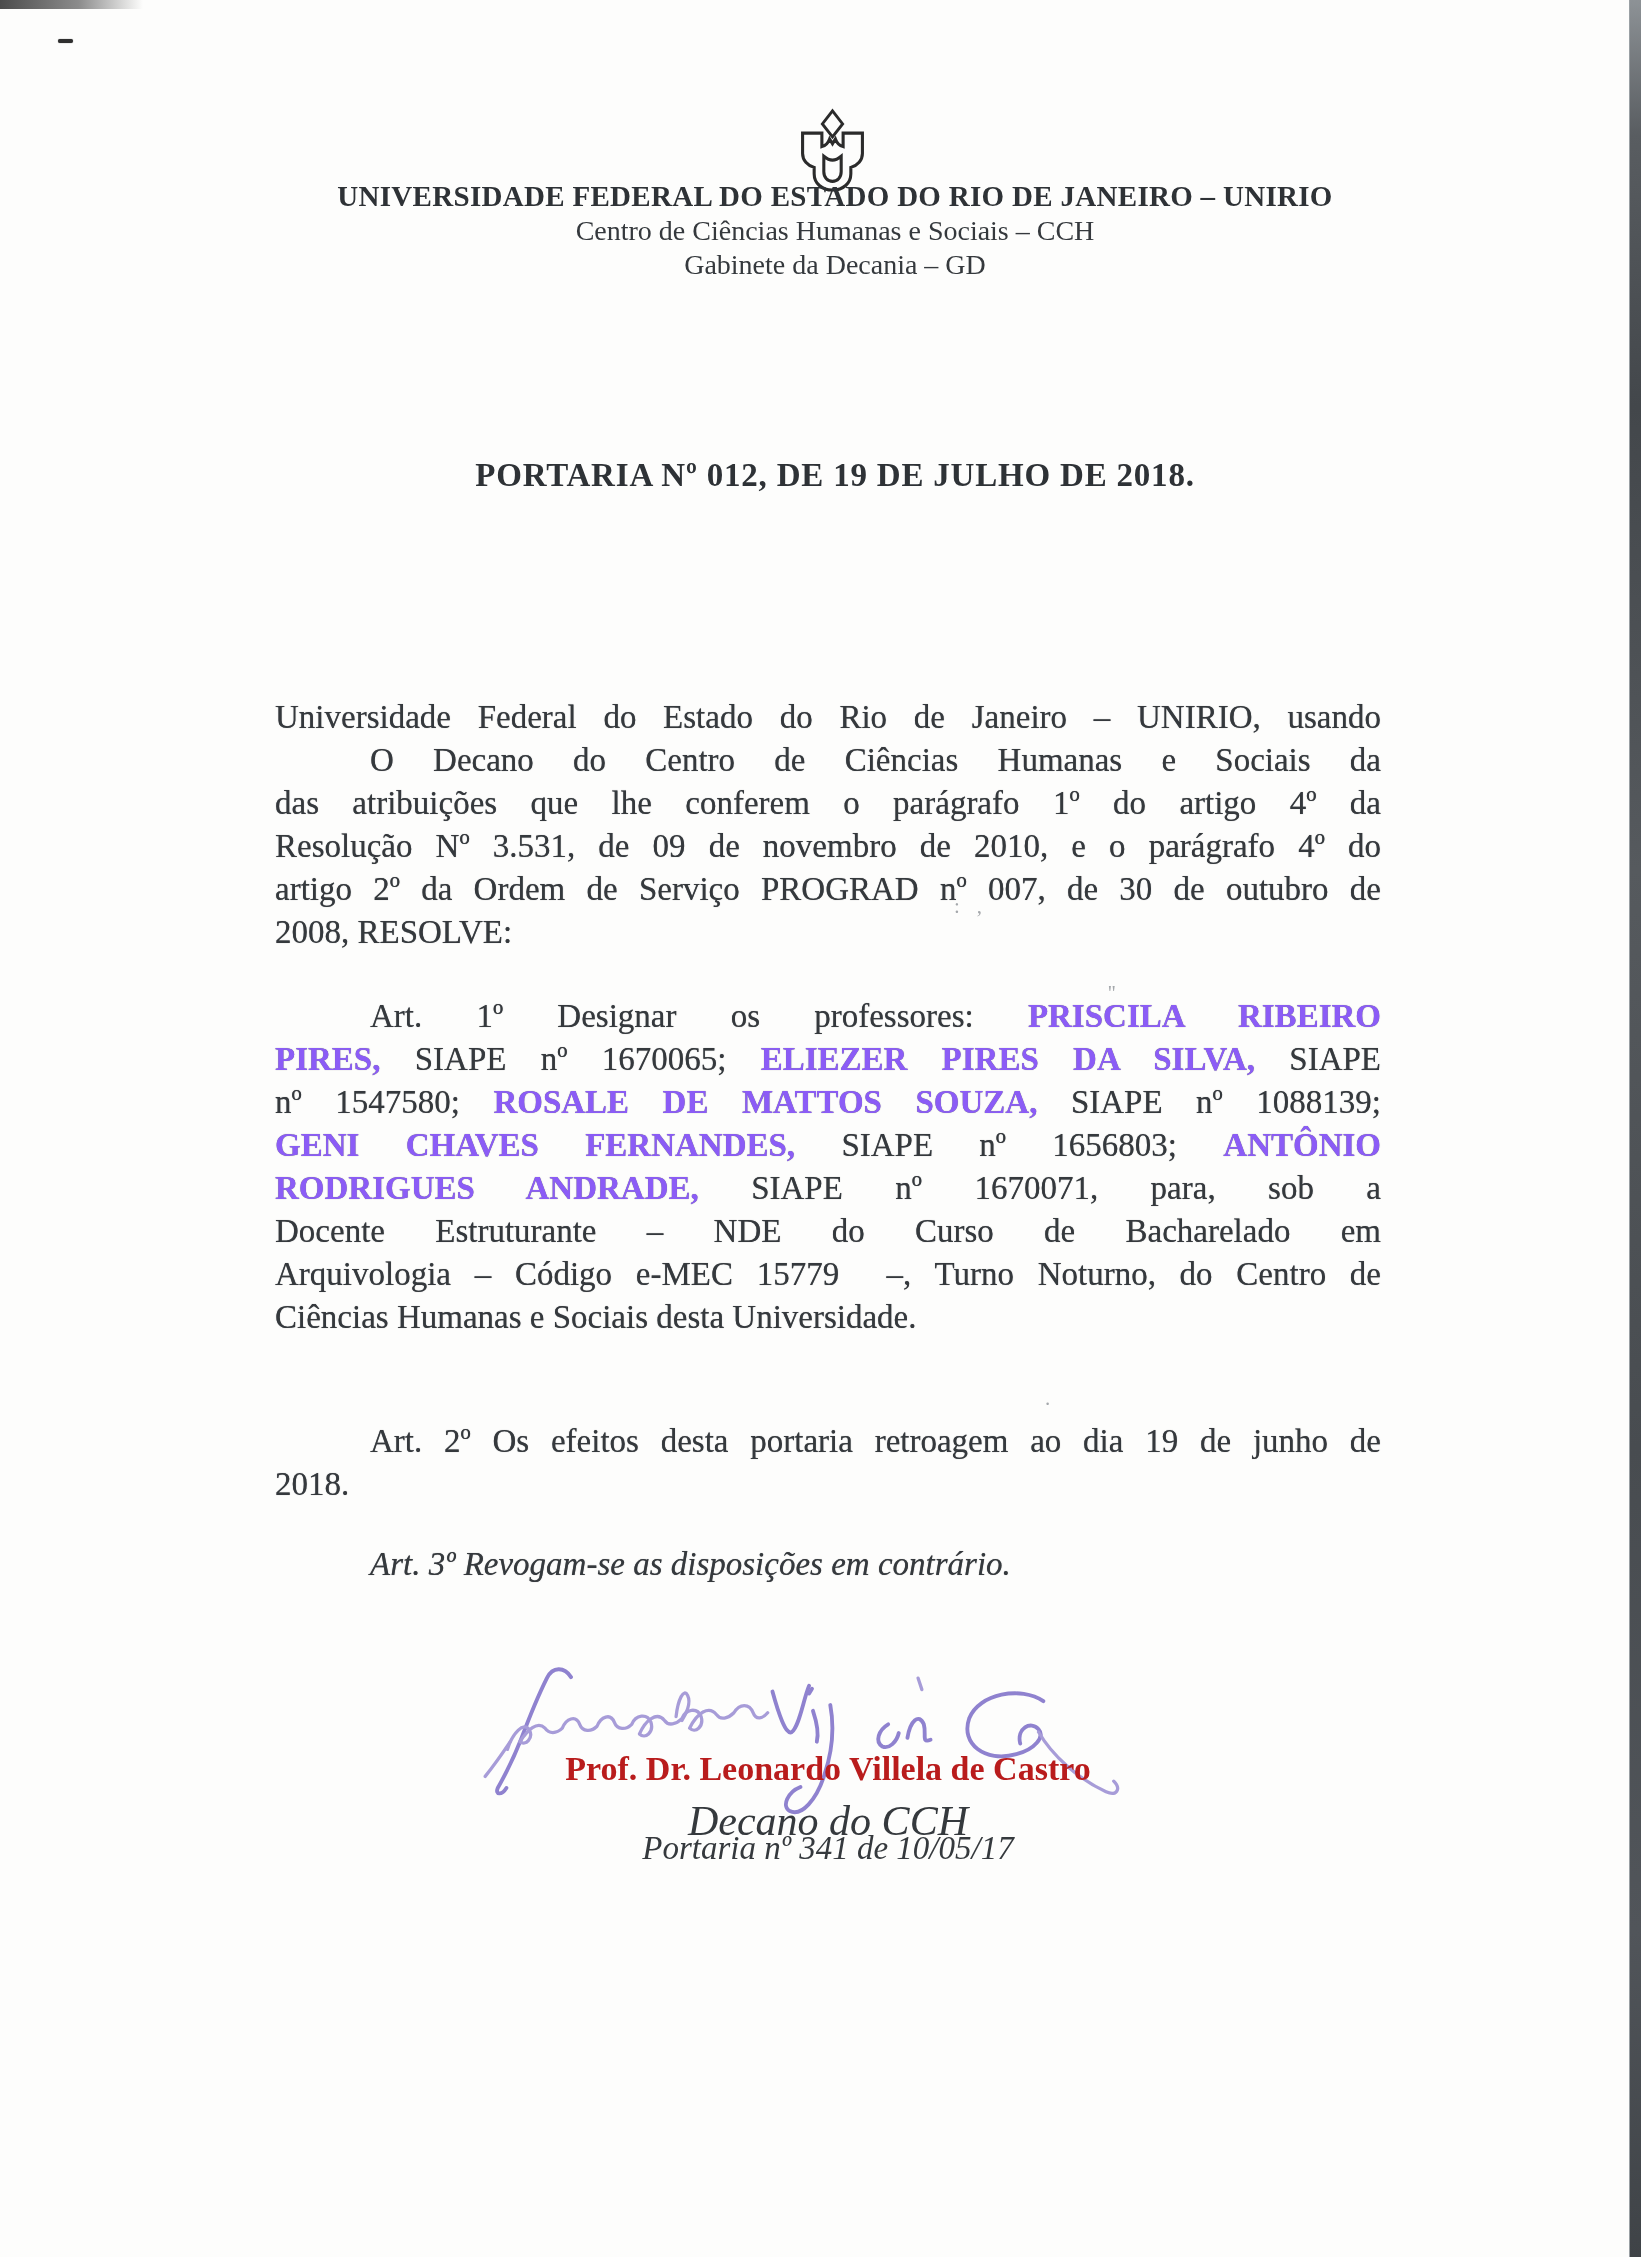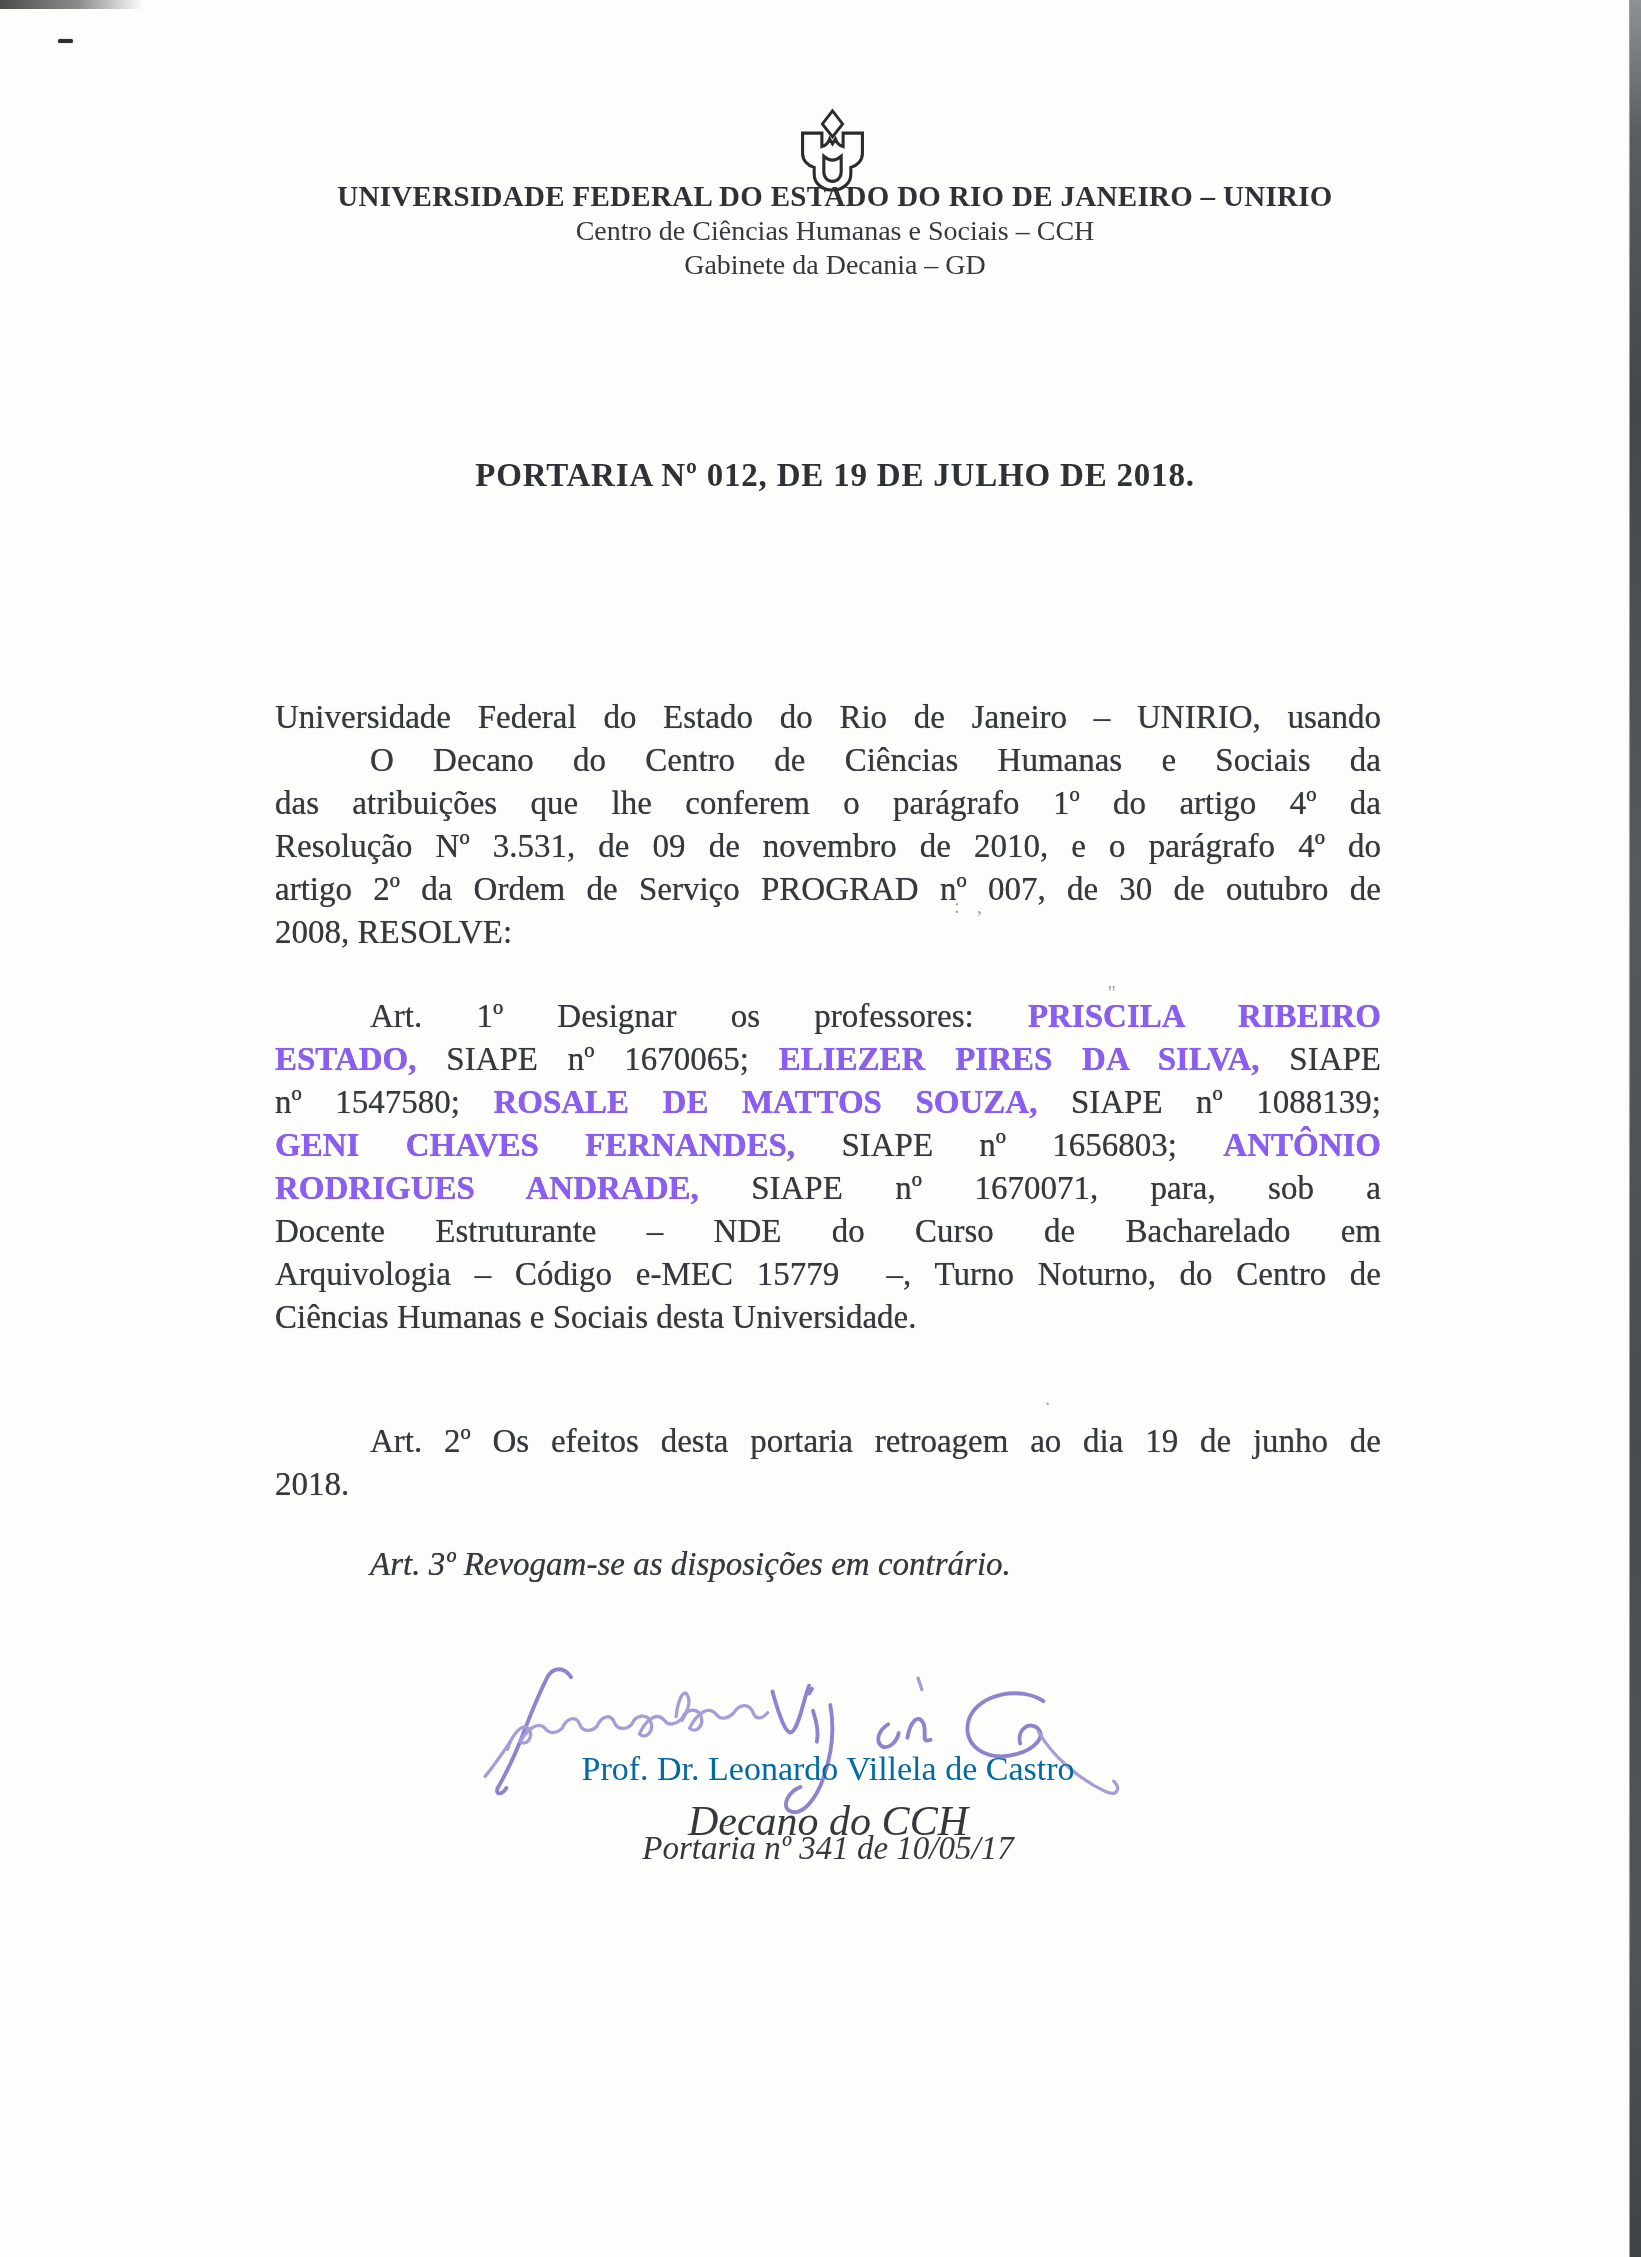--- a/index.html
+++ b/index.html
@@ -22,21 +22,21 @@
   }
   .para .line.last{text-align-last:left;}
   .para .line.indent{padding-left:95px;}
   .para.noJust .line{text-align:left;text-align-last:left;font-style:italic;}
   .p1{top:696px;}
   .p2{top:995px;}
   .p3{top:1420px;}
   .p4{top:1543px;}
   .b{font-weight:bold;color:#8b5cf6;}
   .sig-block{position:absolute;left:275px;width:1106px;text-align:center;white-space:nowrap;}
-  .sig-name{top:1750px;font-weight:normal;font-size:34px;color:#0369a1;}
+  .sig-name{top:1750px;font-weight:bold;font-size:34px;color:#b91c1c;}
   .sig-role{top:1797px;font-style:italic;font-size:42px;}
   .sig-basis{top:1830px;font-style:italic;font-size:33px;}
   .logo{position:absolute;top:108px;left:791px;}
   .signature-svg{position:absolute;top:1653px;left:479px;}
   .signature-svg path{fill:none;stroke:var(--ink,#8f82cf);stroke-width:4;stroke-linecap:round;stroke-linejoin:round;}
   .signature-svg path.lt{stroke:#a79cd8;stroke-width:3.4;}
   
   .edge-strip{position:absolute;top:0;right:0;width:10.6px;height:2257px;
     background:linear-gradient(180deg,#8d9296 0,#595d61 135px,#43474b 406px,#565a5e 869px,#484c50 1448px,#51555a 1931px,#3f4347 2257px);
     border-left:1px solid #9aa0a4;}
@@ -68,21 +68,21 @@
   <div class="para p1">
       <div class="line"><span>Universidade Federal do Estado do Rio de Janeiro – UNIRIO, usando</span></div>
       <div class="line indent"><span>O Decano do Centro de Ciências Humanas e Sociais da</span></div>
       <div class="line"><span>das atribuições que lhe conferem o parágrafo 1º do artigo 4º da</span></div>
       <div class="line"><span>Resolução Nº 3.531, de 09 de novembro de 2010, e o parágrafo 4º do</span></div>
       <div class="line"><span>artigo 2º da Ordem de Serviço PROGRAD nº 007, de 30 de outubro de</span></div>
       <div class="line last"><span>2008, RESOLVE:</span></div>
     </div>
   <div class="para p2">
       <div class="line indent"><span>Art. 1º Designar os professores: </span><span class="b">PRISCILA RIBEIRO</span></div>
-      <div class="line"><span class="b">ESTADO,</span><span> SIAPE nº 1670065; </span><span class="b">ELIEZER PIRES DA SILVA,</span><span> SIAPE</span></div>
+      <div class="line"><span class="b">PIRES,</span><span> SIAPE nº 1670065; </span><span class="b">ELIEZER PIRES DA SILVA,</span><span> SIAPE</span></div>
       <div class="line"><span>nº 1547580; </span><span class="b">ROSALE DE MATTOS SOUZA,</span><span> SIAPE nº 1088139;</span></div>
       <div class="line"><span class="b">GENI CHAVES FERNANDES,</span><span> SIAPE nº 1656803; </span><span class="b">ANTÔNIO</span></div>
       <div class="line"><span class="b">RODRIGUES ANDRADE,</span><span> SIAPE nº 1670071, para, sob a</span></div>
       <div class="line"><span>Docente Estruturante – NDE do Curso de Bacharelado em</span></div>
       <div class="line"><span>Arquivologia – Código e-MEC 15779  –, Turno Noturno, do Centro de</span></div>
       <div class="line last"><span>Ciências Humanas e Sociais desta Universidade.</span></div>
     </div>
   <div class="para p3">
       <div class="line indent"><span>Art. 2º Os efeitos desta portaria retroagem ao dia 19 de junho de</span></div>
       <div class="line last"><span>2018.</span></div>

